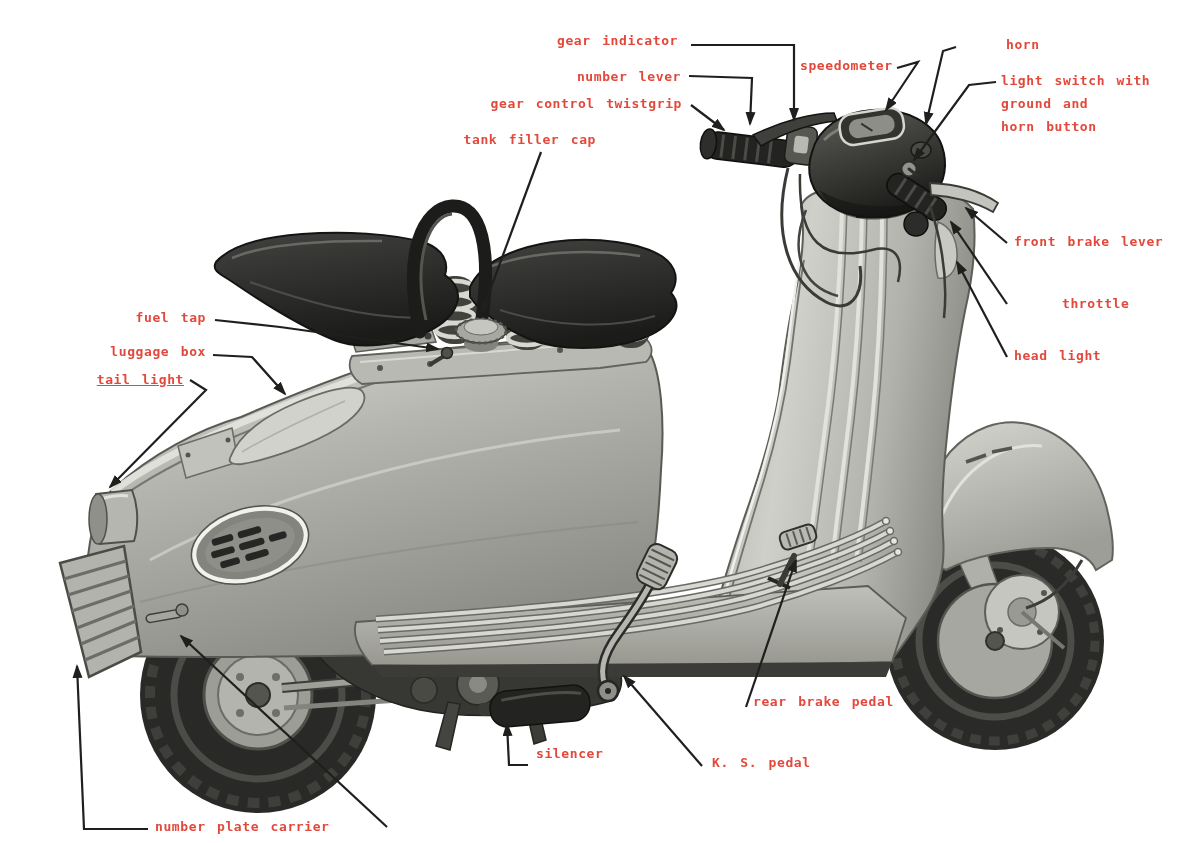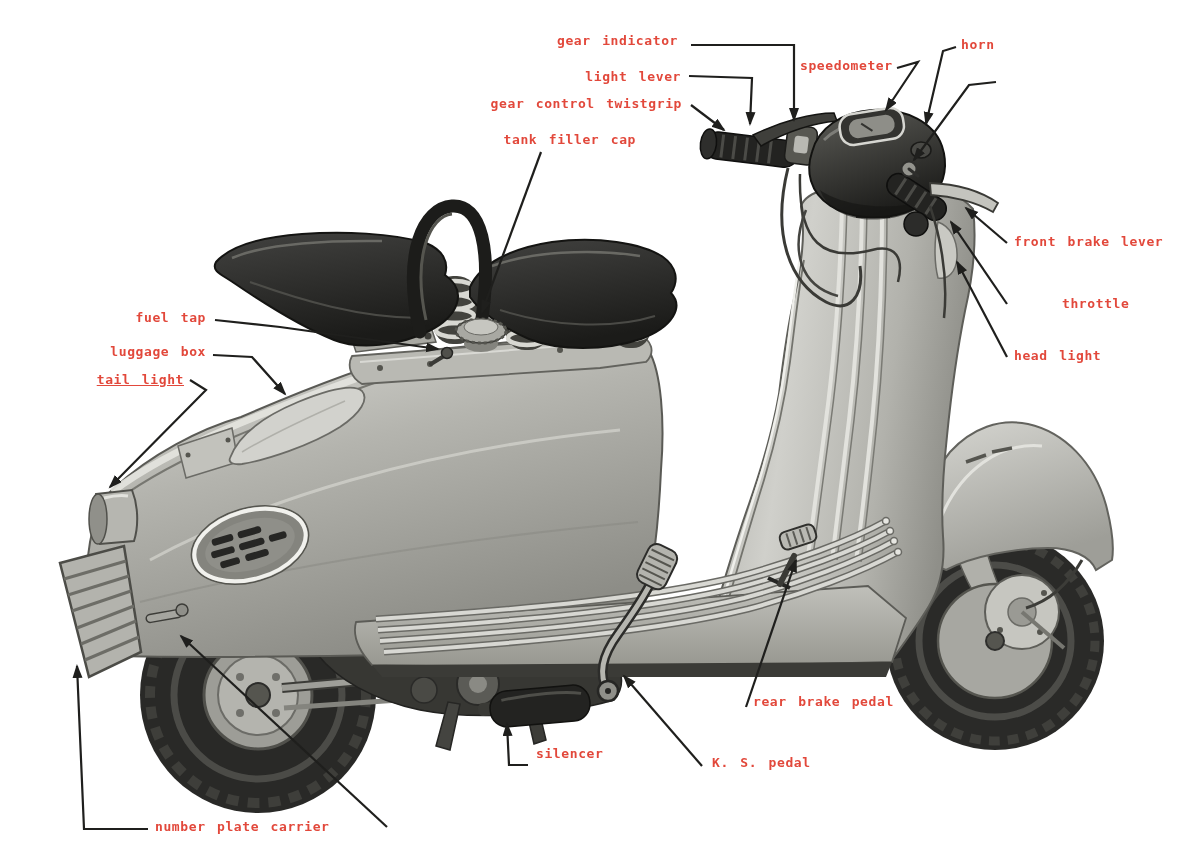--- a/index.html
+++ b/index.html
@@ -345,33 +345,38 @@
         <polyline points="148,829 84,829 77,666" class="leader" marker-end="url(#arrowhead)"></polyline>
         <polyline points="387,827 181,636" class="leader" marker-end="url(#arrowhead)"></polyline>
       </g>
 </svg>
 
 <div id="label-layer">
       <div class="part-label end" style="top: 28.5px; right: 522px;">
         <div>gear indicator</div>
       </div>
       <div class="part-label end" style="top: 64.5px; right: 519px;">
-        <div>light lever</div>
+        <div>number lever</div>
       </div>
       <div class="part-label end" style="top: 91.5px; right: 518px; margin-left: 44px;">
         <div>gear control twistgrip</div>
       </div>
-      <div class="part-label end" style="top: 127.5px; right: 564px; margin-left: 35px;">
+      <div class="part-label end" style="top: 127.5px; right: 604px; margin-left: 35px;">
         <div>tank filler cap</div>
       </div>
       <div class="part-label" style="top: 53.5px; left: 800px;">
         <div>speedometer</div>
       </div>
-      <div class="part-label" style="top: 32.5px; left: 961px;">
+      <div class="part-label" style="top: 32.5px; left: 1006px;">
         <div>horn</div>
+      </div>
+      <div class="part-label" style="top: 68.5px; left: 1001px;">
+        <div>light switch with</div>
+        <div>ground and</div>
+        <div>horn button</div>
       </div>
       <div class="part-label" style="top: 229.5px; left: 1014px;">
         <div>front brake lever</div>
       </div>
       <div class="part-label" style="top: 291.5px; left: 1014px; margin-left: 48px;">
         <div>throttle</div>
       </div>
       <div class="part-label" style="top: 343.5px; left: 1014px;">
         <div>head light</div>
       </div>

